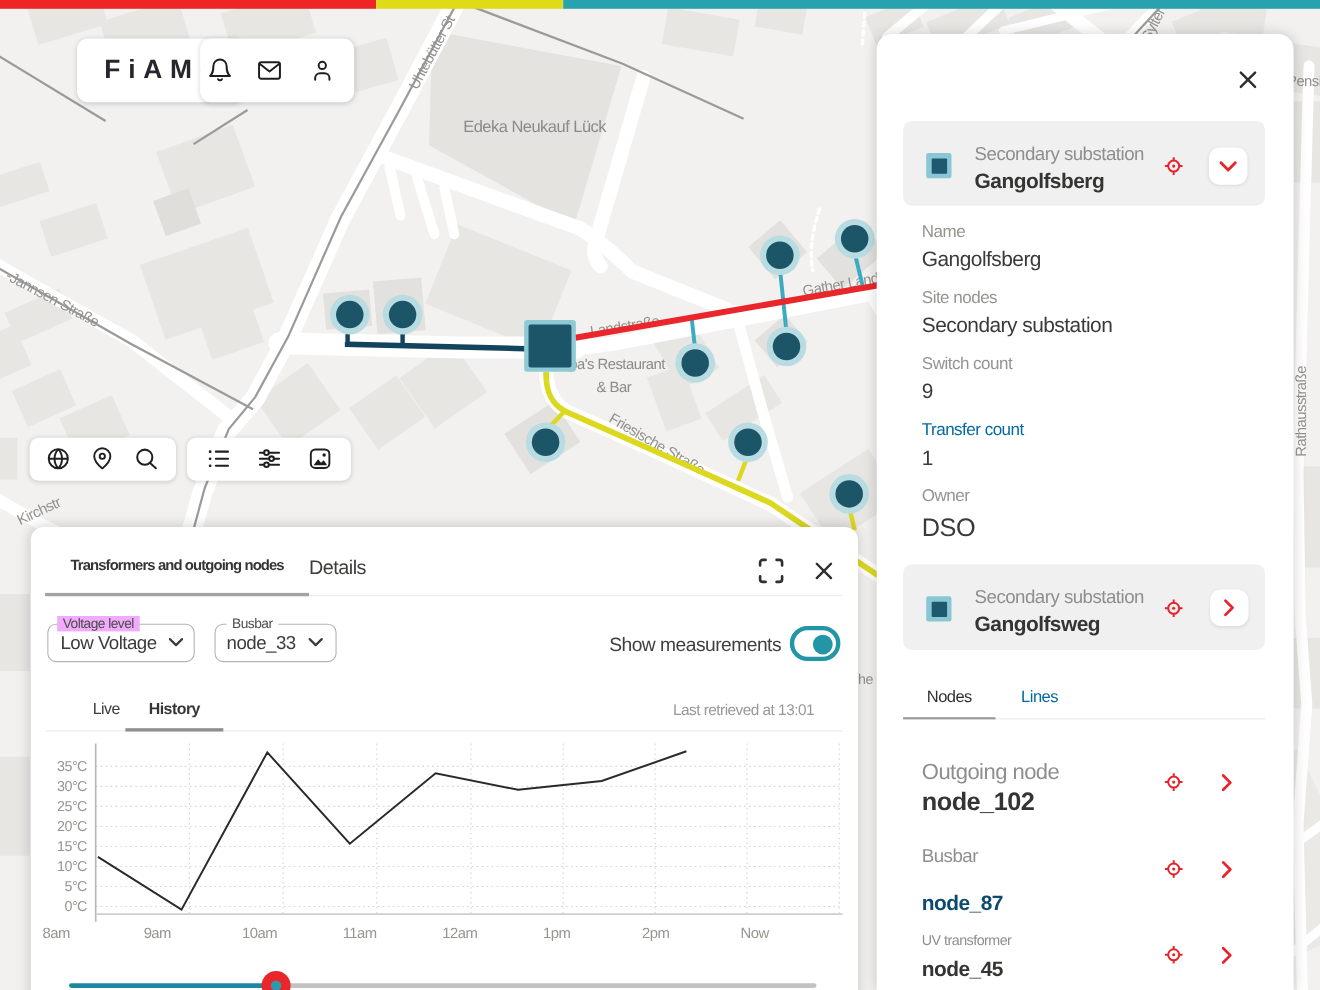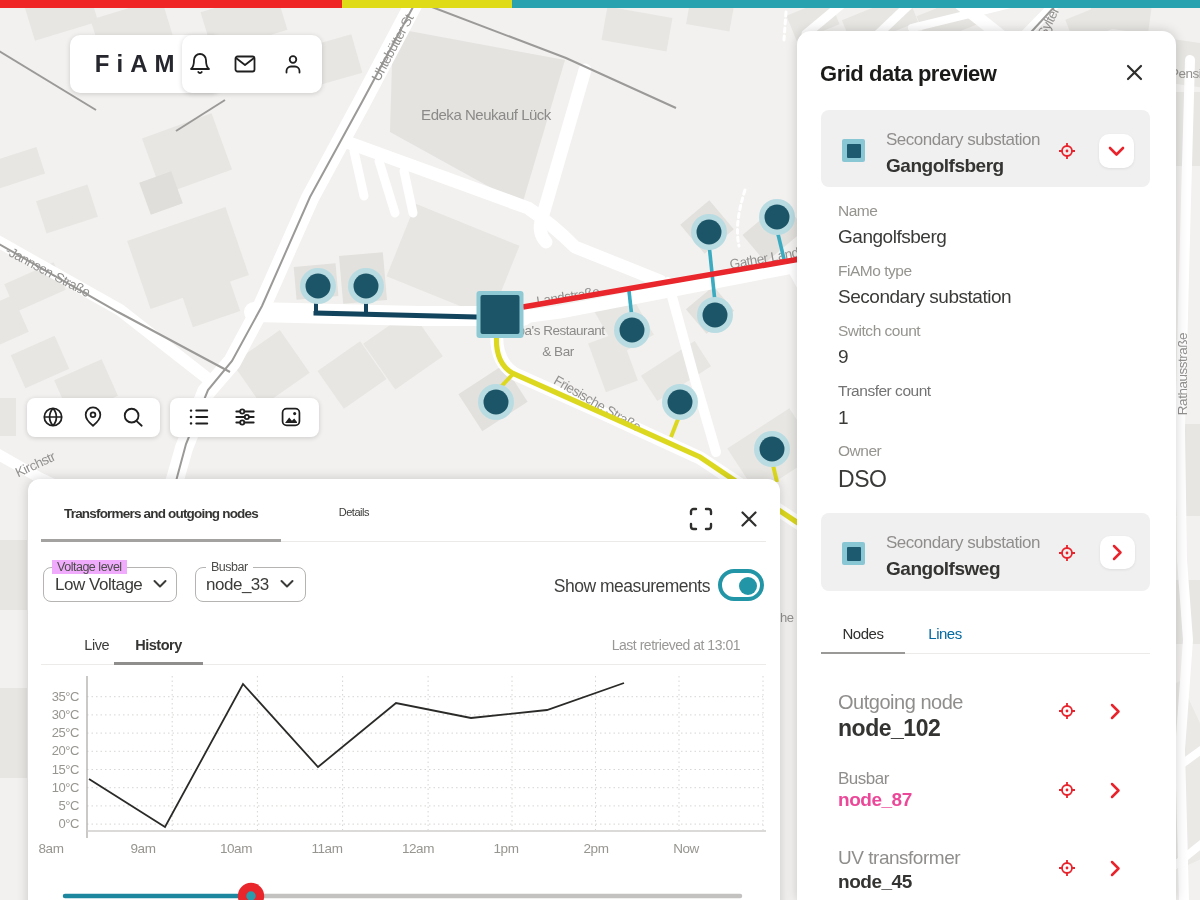--- a/index.html
+++ b/index.html
@@ -210,21 +210,21 @@
       <circle cx="9" cy="18" r="2.3"></circle>
   </svg>
   <svg width="22" height="22" viewBox="0 0 24 24" fill="none" stroke="#1f1f1f" stroke-width="1.9" stroke-linecap="round" stroke-linejoin="round">
     <rect x="2.8" y="2.8" width="18.4" height="18.4" rx="4.5"></rect>
     <circle cx="16" cy="8.3" r="1.7" fill="#1f1f1f" stroke="none"></circle>
     <path d="M 5.5,18.5 L 10,12.5 L 13,16 L 15.5,13.5 L 18.5,17.5 L 18.5,18.5 Z" fill="#1f1f1f" stroke="none"></path>
   </svg>
 </div>
 <div id="bpanel">
   <div class="abs" style="left:13px; top:27px; width:240px; text-align:center; font-size:13.5px; font-weight:bold; letter-spacing:-0.06em; color:#353533;">Transformers and outgoing nodes</div>
-  <div class="abs" style="left:253px; top:27px; width:88px; text-align:right; font-size:11px; color:#3c3c3a;">Details</div>
+  <div class="abs" style="left:253px; top:27px; width:88px; text-align:left; font-size:18px; color:#3c3c3a;">Details</div>
   <div class="abs" style="left:13px; top:61.5px; width:725px; height:1px; background:#ebeae8;"></div>
   <div class="abs" style="left:13px; top:60px; width:240px; height:2.5px; background:#a3a2a0;"></div>
   <svg class="abs" style="left:660px; top:27px;" width="26" height="26" viewBox="0 0 26 26" fill="none" stroke="#2f2f2e" stroke-width="2.4" stroke-linecap="round">
     <path d="M 3,8 V 5.5 a 2.5,2.5 0 0 1 2.5,-2.5 H 8"></path>
     <path d="M 18,3 h 2.5 A 2.5,2.5 0 0 1 23,5.5 V 8"></path>
     <path d="M 23,18 v 2.5 a 2.5,2.5 0 0 1 -2.5,2.5 H 18"></path>
     <path d="M 8,23 H 5.5 A 2.5,2.5 0 0 1 3,20.5 V 18"></path>
   </svg>
   <svg class="abs" style="left:713px; top:32px;" width="16" height="16" viewBox="0 0 16 16" stroke="#2f2f2e" stroke-width="2.2" stroke-linecap="round">
     <path d="M 1.5,1.5 L 14.5,14.5 M 14.5,1.5 L 1.5,14.5"></path>
@@ -285,21 +285,20 @@
     <path d="M 37,417 H 223" stroke="#1e87a0" stroke-width="4.5" stroke-linecap="round"></path>
     <path d="M 223,417 H 712" stroke="#c3c2c0" stroke-width="4.5" stroke-linecap="round"></path>
     <g stroke="#d8d7d5" stroke-width="2">
       <path d="M 38.8,427.5 V 438 M 150.4,427.5 V 438 M 263.2,427.5 V 438 M 376,427.5 V 438 M 488.7,427.5 V 438 M 600.3,427.5 V 438 M 711.2,427.5 V 438"></path>
     </g>
     <circle cx="223" cy="417" r="13.2" fill="#e8262b"></circle>
     <circle cx="223" cy="417" r="4.7" fill="#2a9cac"></circle>
   </svg>
 </div>
 <div id="rpanel">
-  <div class="abs" style="left:23px; top:30px; font-size:22px; font-weight:bold; color:#1b1b19;">Grid data preview</div>
   <svg class="abs" style="left:329px; top:33px;" width="17" height="17" viewBox="0 0 17 17" stroke="#2e2e2c" stroke-width="2.2" stroke-linecap="round">
     <path d="M 2,2 L 15,15 M 15,2 L 2,15"></path>
   </svg>
 
   <div class="abs" style="left:24px; top:79px; width:329px; height:77px; background:#f1f0f0; border-radius:8px;"></div>
   <div class="abs" style="left:45px; top:108px; width:23px; height:23px; background:#8ac7d5; border-radius:2px;"></div>
   <div class="abs" style="left:49.5px; top:112.5px; width:14px; height:14px; background:#1d5a70; border-radius:1px;"></div>
   <div class="abs" style="left:89px; top:99px; font-size:17px; color:#8f8e8c;">Secondary substation</div>
   <div class="abs" style="left:89px; top:124px; font-size:19px; font-weight:bold; color:#343432;">Gangolfsberg</div>
   <svg class="abs" style="left:261px; top:110.5px;" width="18" height="18" viewBox="0 0 18 18" fill="none" stroke="#e8232b" stroke-width="1.8">
@@ -307,25 +306,25 @@
       <path d="M 9,1 V 4.6 M 9,13.4 V 17 M 1,9 H 4.6 M 13.4,9 H 17"></path>
       <circle cx="9" cy="9" r="1.4" fill="#e8232b" stroke="none"></circle>
   </svg>
   <div class="abs" style="left:302px; top:103px; width:35px; height:34px; background:#fff; border-radius:10px; box-shadow:0 1px 3px rgba(0,0,0,.08);"></div>
   <svg class="abs" style="left:311px; top:115px;" width="17" height="11" viewBox="0 0 17 11" fill="none" stroke="#e8232b" stroke-width="2.6" stroke-linecap="round" stroke-linejoin="round">
       <path d="M 2,2 L 8.5,8.5 L 15,2"></path>
     </svg>
 
   <div class="abs" style="left:41px; top:171px; font-size:15.5px; color:#95948f;">Name</div>
   <div class="abs" style="left:41px; top:195px; font-size:19px; color:#3a3a38;">Gangolfsberg</div>
-  <div class="abs" style="left:41px; top:231px; font-size:15.5px; color:#95948f;">FiAMo type</div>
+  <div class="abs" style="left:41px; top:231px; font-size:15.5px; color:#95948f;">Site nodes</div>
   <div class="abs" style="left:41px; top:255px; font-size:19px; color:#3a3a38;">Secondary substation</div>
   <div class="abs" style="left:41px; top:291px; font-size:15.5px; color:#95948f;">Switch count</div>
   <div class="abs" style="left:41px; top:315px; font-size:19px; color:#3a3a38;">9</div>
-  <div class="abs" style="left:41px; top:351px; font-size:15.5px; color:#737373;">Transfer count</div>
+  <div class="abs" style="left:41px; top:351px; font-size:15.5px; color:#0369a1;">Transfer count</div>
   <div class="abs" style="left:41px; top:376px; font-size:19px; color:#3a3a38;">1</div>
   <div class="abs" style="left:41px; top:411px; font-size:15.5px; color:#95948f;">Owner</div>
   <div class="abs" style="left:41px; top:435px; font-size:23px; color:#3a3a38;">DSO</div>
 
   <div class="abs" style="left:24px; top:482px; width:329px; height:78px; background:#f1f0f0; border-radius:8px;"></div>
   <div class="abs" style="left:45px; top:511px; width:23px; height:23px; background:#8ac7d5; border-radius:2px;"></div>
   <div class="abs" style="left:49.5px; top:515.5px; width:14px; height:14px; background:#1d5a70; border-radius:1px;"></div>
   <div class="abs" style="left:89px; top:502px; font-size:17px; color:#8f8e8c;">Secondary substation</div>
   <div class="abs" style="left:89px; top:527px; font-size:19px; font-weight:bold; color:#343432;">Gangolfsweg</div>
   <svg class="abs" style="left:261px; top:512.5px;" width="18" height="18" viewBox="0 0 18 18" fill="none" stroke="#e8232b" stroke-width="1.8">
@@ -347,30 +346,30 @@
   <div class="abs" style="left:41px; top:684px; font-size:23px; font-weight:bold; color:#343432;">node_102</div>
   <svg class="abs" style="left:261px; top:670.5px;" width="18" height="18" viewBox="0 0 18 18" fill="none" stroke="#e8232b" stroke-width="1.8">
     <circle cx="9" cy="9" r="5"></circle>
       <path d="M 9,1 V 4.6 M 9,13.4 V 17 M 1,9 H 4.6 M 13.4,9 H 17"></path>
       <circle cx="9" cy="9" r="1.4" fill="#e8232b" stroke="none"></circle>
   </svg>
   <svg class="abs" style="left:313px; top:671.5px;" width="11" height="17" viewBox="0 0 11 17" fill="none" stroke="#e8232b" stroke-width="2.5" stroke-linecap="round" stroke-linejoin="round">
       <path d="M 2,2 L 8.5,8.5 L 2,15"></path>
     </svg>
   <div class="abs" style="left:41px; top:738px; font-size:17px; color:#8f8e8c;">Busbar</div>
-  <div class="abs" style="left:41px; top:758px; font-size:19px; font-weight:bold; color:#ec4899;">node_87</div>
+  <div class="abs" style="left:41px; top:780px; font-size:19px; font-weight:bold; color:#0c4a6e;">node_87</div>
   <svg class="abs" style="left:261px; top:750px;" width="18" height="18" viewBox="0 0 18 18" fill="none" stroke="#e8232b" stroke-width="1.8">
     <circle cx="9" cy="9" r="5"></circle>
       <path d="M 9,1 V 4.6 M 9,13.4 V 17 M 1,9 H 4.6 M 13.4,9 H 17"></path>
       <circle cx="9" cy="9" r="1.4" fill="#e8232b" stroke="none"></circle>
   </svg>
   <svg class="abs" style="left:313px; top:751px;" width="11" height="17" viewBox="0 0 11 17" fill="none" stroke="#e8232b" stroke-width="2.5" stroke-linecap="round" stroke-linejoin="round">
       <path d="M 2,2 L 8.5,8.5 L 2,15"></path>
     </svg>
-  <div class="abs" style="left:41px; top:816px; font-size:19px; color:#8f8e8c;">UV transformer</div>
+  <div class="abs" style="left:41px; top:816px; font-size:13px; color:#8f8e8c;">UV transformer</div>
   <div class="abs" style="left:41px; top:840px; font-size:19px; font-weight:bold; color:#343432;">node_45</div>
   <svg class="abs" style="left:261px; top:828px;" width="18" height="18" viewBox="0 0 18 18" fill="none" stroke="#e8232b" stroke-width="1.8">
     <circle cx="9" cy="9" r="5"></circle>
       <path d="M 9,1 V 4.6 M 9,13.4 V 17 M 1,9 H 4.6 M 13.4,9 H 17"></path>
       <circle cx="9" cy="9" r="1.4" fill="#e8232b" stroke="none"></circle>
   </svg>
   <svg class="abs" style="left:313px; top:829px;" width="11" height="17" viewBox="0 0 11 17" fill="none" stroke="#e8232b" stroke-width="2.5" stroke-linecap="round" stroke-linejoin="round">
       <path d="M 2,2 L 8.5,8.5 L 2,15"></path>
     </svg>
 </div>

